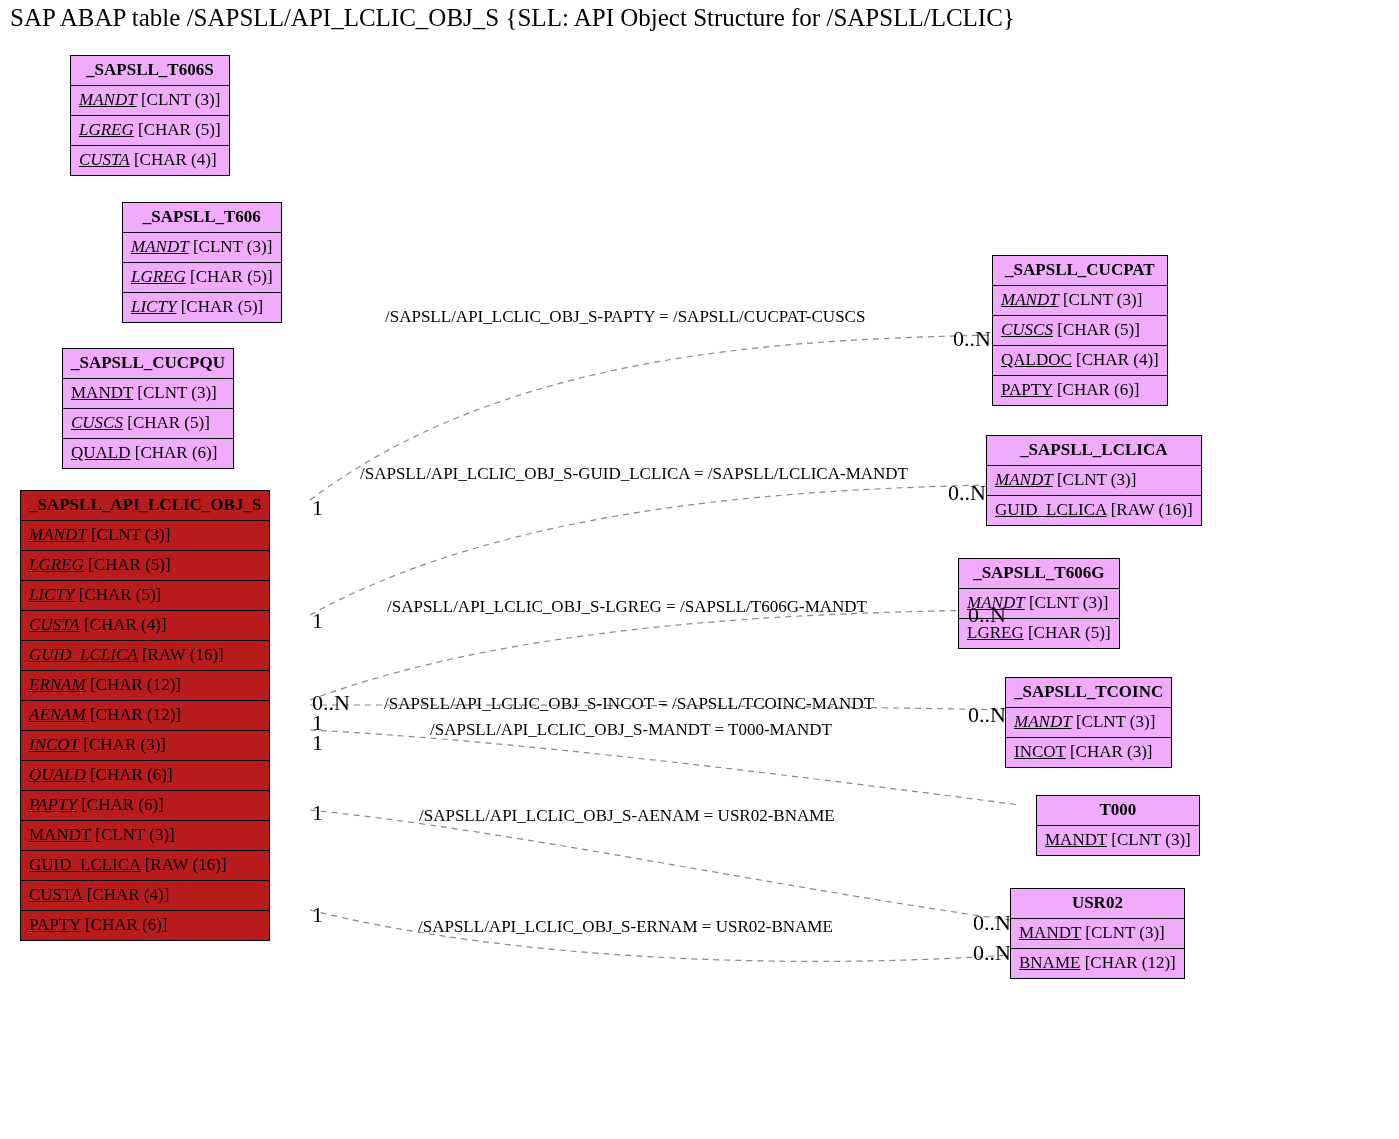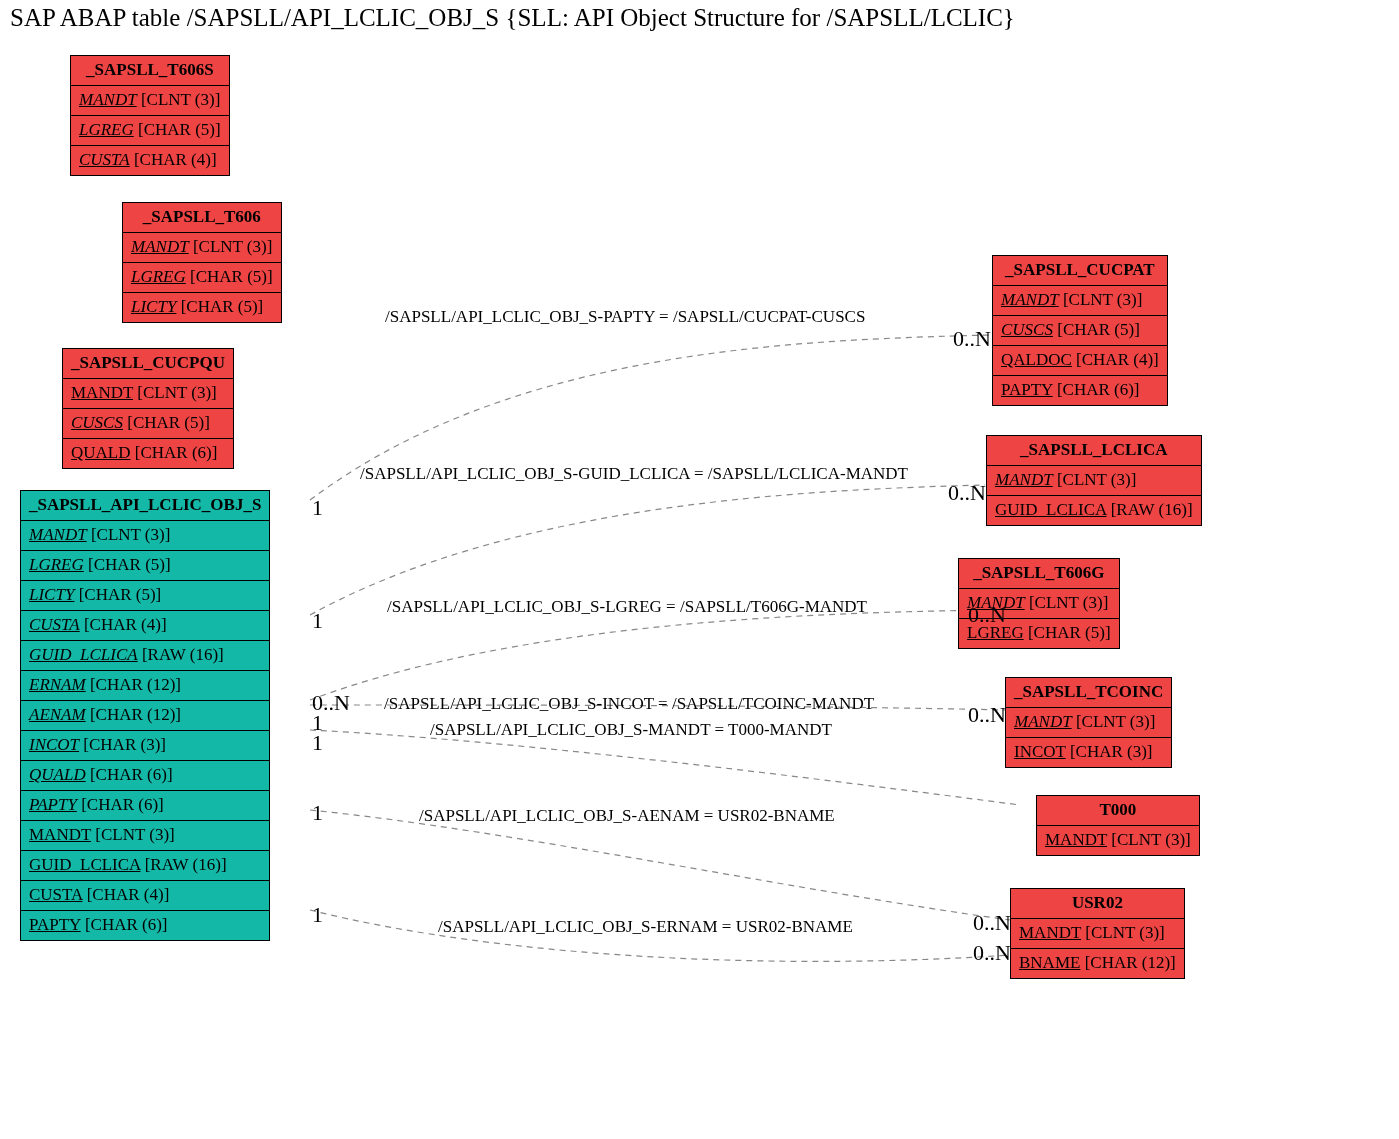--- a/index.html
+++ b/index.html
@@ -17,25 +17,25 @@
     font-weight: normal;
   }
   .diagram {
     position: relative;
     width: 1379px;
     height: 1090px;
   }
   .entity {
     position: absolute;
     border: 1px solid #000;
-    background: #ef4444;
+    background: #f0abfc;
     font-size: 17px;
   }
   .entity.main {
-    background: #14b8a6;
+    background: #b91c1c;
   }
   .entity .row {
     padding: 4px 8px 5px 8px;
     border-bottom: 1px solid #000;
     white-space: nowrap;
   }
   .entity .row:last-child {
     border-bottom: none;
   }
   .entity .header {
@@ -156,21 +156,21 @@
     <div class="row"><u>MANDT</u><span> [CLNT (3)]</span></div>
     <div class="row"><u>BNAME</u><span> [CHAR (12)]</span></div>
   </div>
 
   <div class="rel-label" style="left:375px; top:267px;">/SAPSLL/API_LCLIC_OBJ_S-PAPTY = /SAPSLL/CUCPAT-CUSCS</div>
   <div class="rel-label" style="left:350px; top:424px;">/SAPSLL/API_LCLIC_OBJ_S-GUID_LCLICA = /SAPSLL/LCLICA-MANDT</div>
   <div class="rel-label" style="left:377px; top:557px;">/SAPSLL/API_LCLIC_OBJ_S-LGREG = /SAPSLL/T606G-MANDT</div>
   <div class="rel-label" style="left:374px; top:654px;">/SAPSLL/API_LCLIC_OBJ_S-INCOT = /SAPSLL/TCOINC-MANDT</div>
   <div class="rel-label" style="left:420px; top:680px;">/SAPSLL/API_LCLIC_OBJ_S-MANDT = T000-MANDT</div>
   <div class="rel-label" style="left:409px; top:766px;">/SAPSLL/API_LCLIC_OBJ_S-AENAM = USR02-BNAME</div>
-  <div class="rel-label" style="left:408px; top:877px;margin-left:20px;">/SAPSLL/API_LCLIC_OBJ_S-ERNAM = USR02-BNAME</div>
+  <div class="rel-label" style="left:408px; top:877px;">/SAPSLL/API_LCLIC_OBJ_S-ERNAM = USR02-BNAME</div>
 
   <div class="card" style="left:302px; top:455px;">1</div>
   <div class="card" style="left:302px; top:568px;">1</div>
   <div class="card" style="left:302px; top:650px;">0..N</div>
   <div class="card" style="left:302px; top:670px;">1</div>
   <div class="card" style="left:302px; top:690px;">1</div>
   <div class="card" style="left:302px; top:760px;">1</div>
   <div class="card" style="left:302px; top:862px;">1</div>
 
   <div class="card" style="left:943px; top:286px;">0..N</div>

